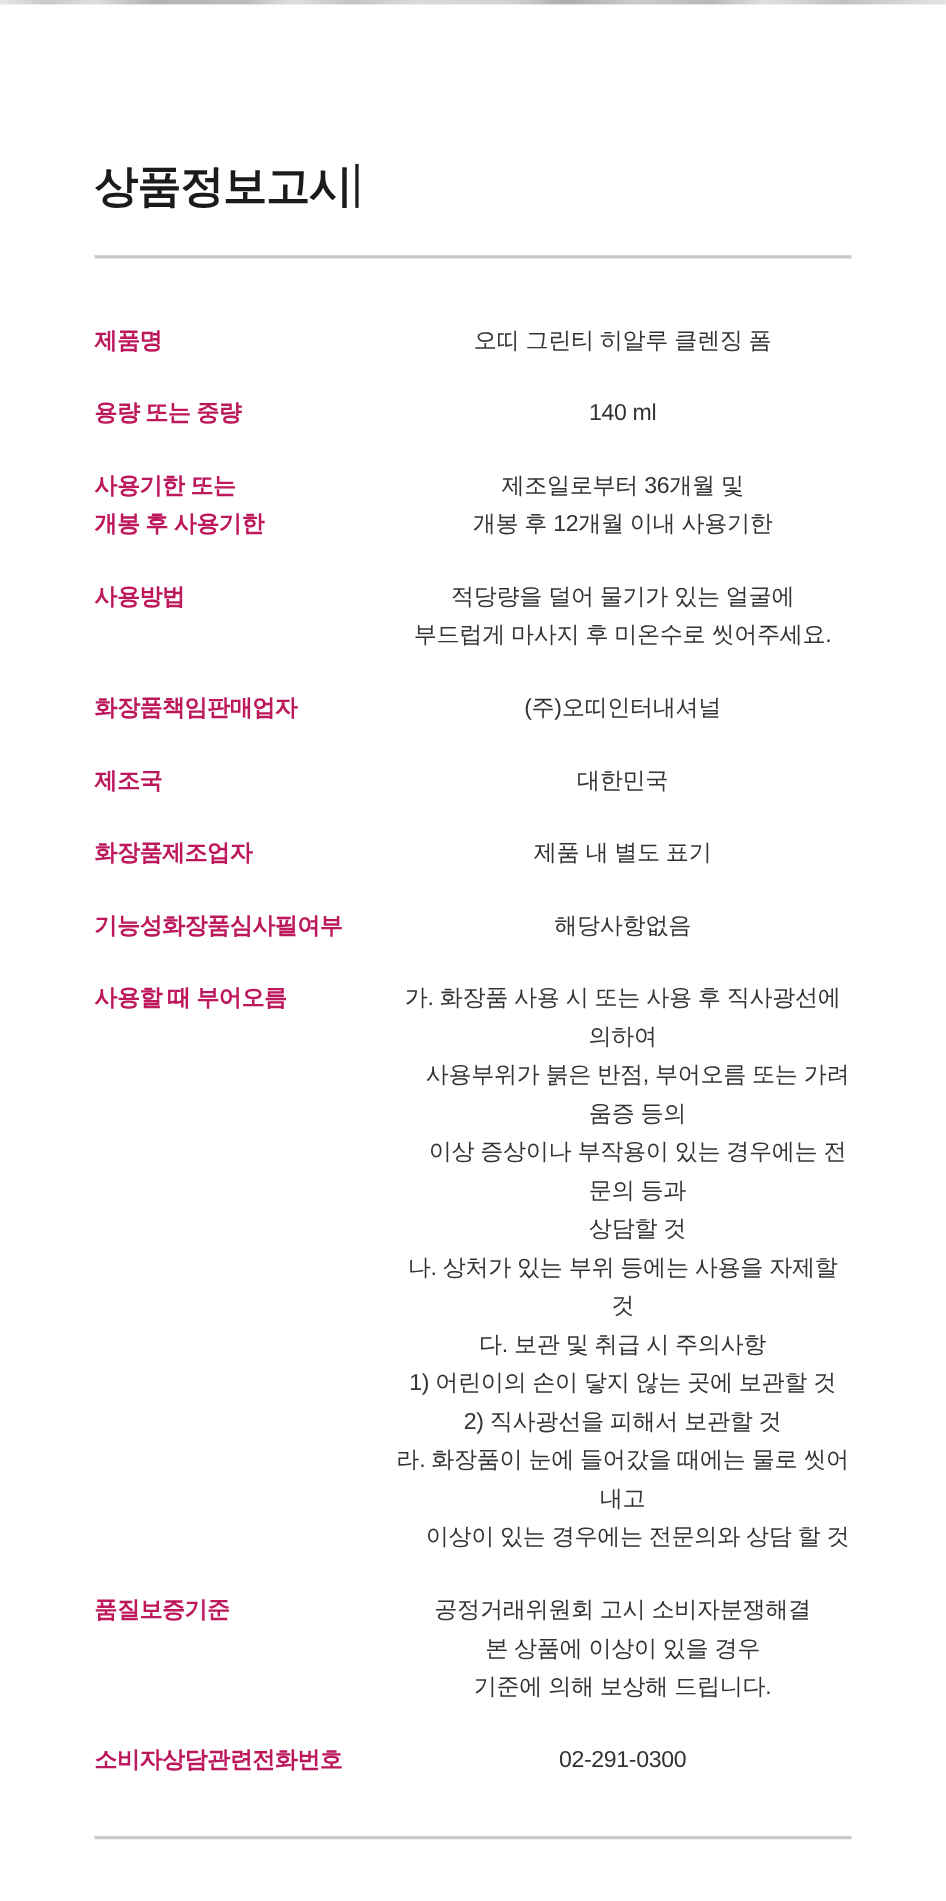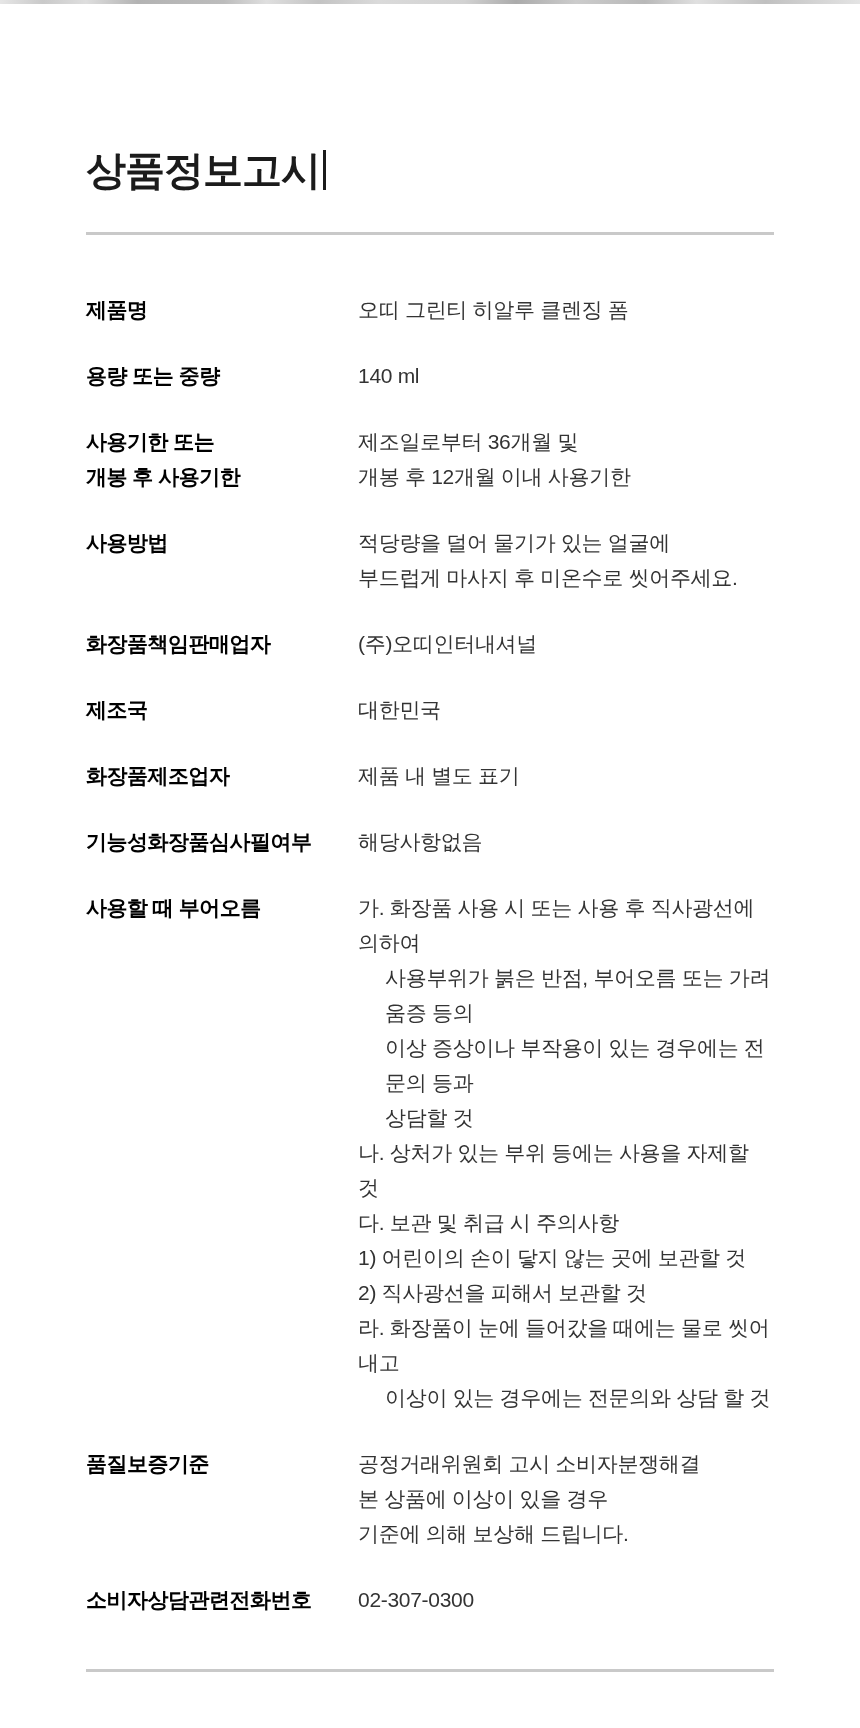--- a/index.html
+++ b/index.html
@@ -60,29 +60,30 @@
   .row:last-child {
     margin-bottom: 14px;
   }
   .row-label {
     width: 272px;
     flex: 0 0 272px;
     font-size: 21px;
     line-height: 35px;
     font-weight: 700;
     letter-spacing: -0.5px;
-    color: #000000;
+    color: #be185d;
   }
   .row-value {
     flex: 1 1 auto;
     font-size: 21px;
     line-height: 35px;
     font-weight: 400;
     letter-spacing: -0.3px;
     color: #333333;
+    text-align: center;
   }
   .value-line.indent {
     padding-left: 27px;
   }
 </style>
 </head>
 <body>
 
 <main>
   <div class="top-strip"></div>
@@ -196,20 +197,20 @@
             <div class="value-line">본 상품에 이상이 있을 경우</div>
             <div class="value-line">기준에 의해 보상해 드립니다.</div>
           </div>
   </div>
 
   <div class="row">
     <div class="row-label">
             <div class="label-line">소비자상담관련전화번호</div>
           </div>
     <div class="row-value">
-            <div class="value-line">02-307-0300</div>
+            <div class="value-line">02-291-0300</div>
           </div>
   </div>
 </div>
 
     <div class="divider bottom"></div>
   </div>
 </main>
 
 </body></html>

